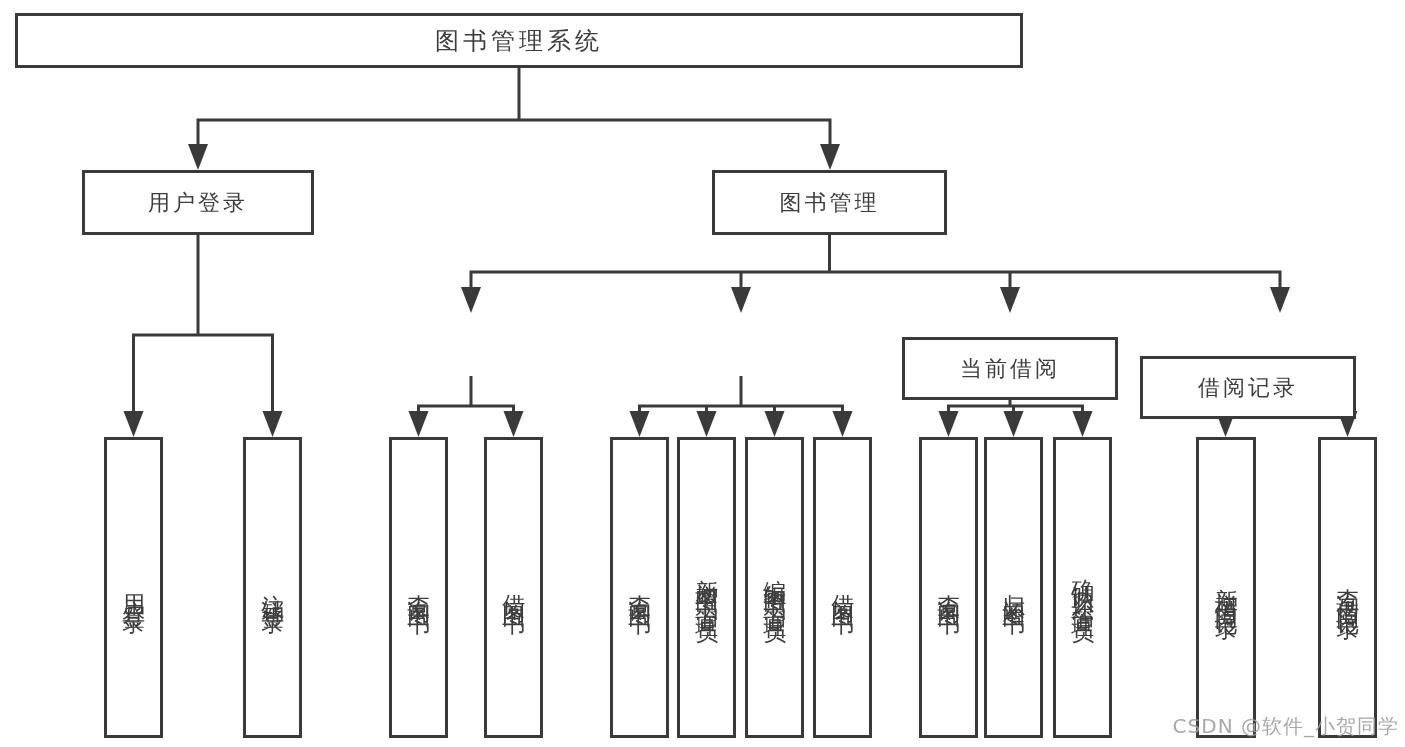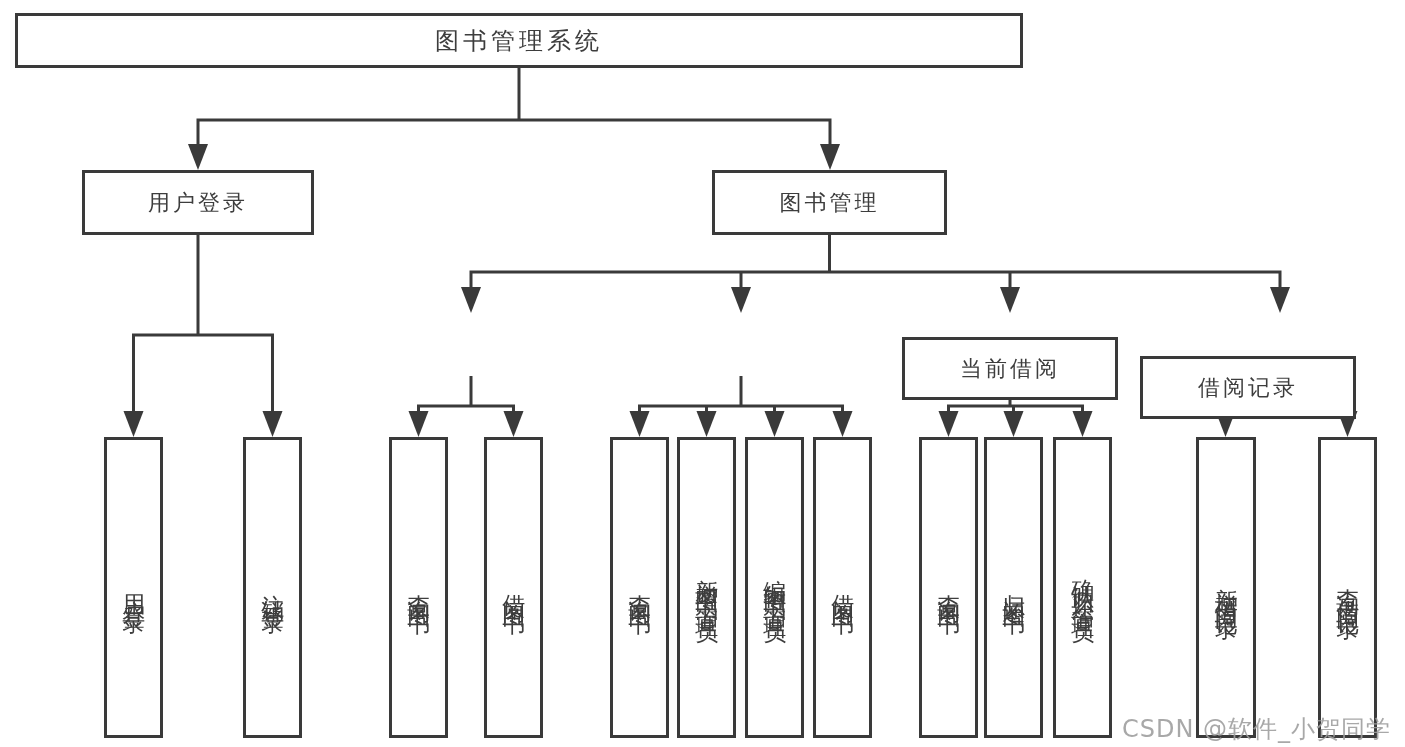--- a/index.html
+++ b/index.html
@@ -66,22 +66,22 @@
   .b-l6  { left: 745px;  }
   .b-l7  { left: 813px;  }
   .b-l8  { left: 919px;  }
   .b-l9  { left: 984px;  }
   .b-l10 { left: 1053px; }
   .b-l11 { left: 1196px; width: 60px; }
   .b-l12 { left: 1318px; }
   .watermark {
     position: absolute;
     top: 713px;
-    right: 14px;
-    font-size: 24px;
+    right: 6px;
+    font-size: 20px;
     color: rgba(158, 158, 158, 0.9);
     letter-spacing: 1px;
     z-index: 3;
     white-space: nowrap;
   }
 </style>
 </head>
 <body>
 
 <div class="stage">

